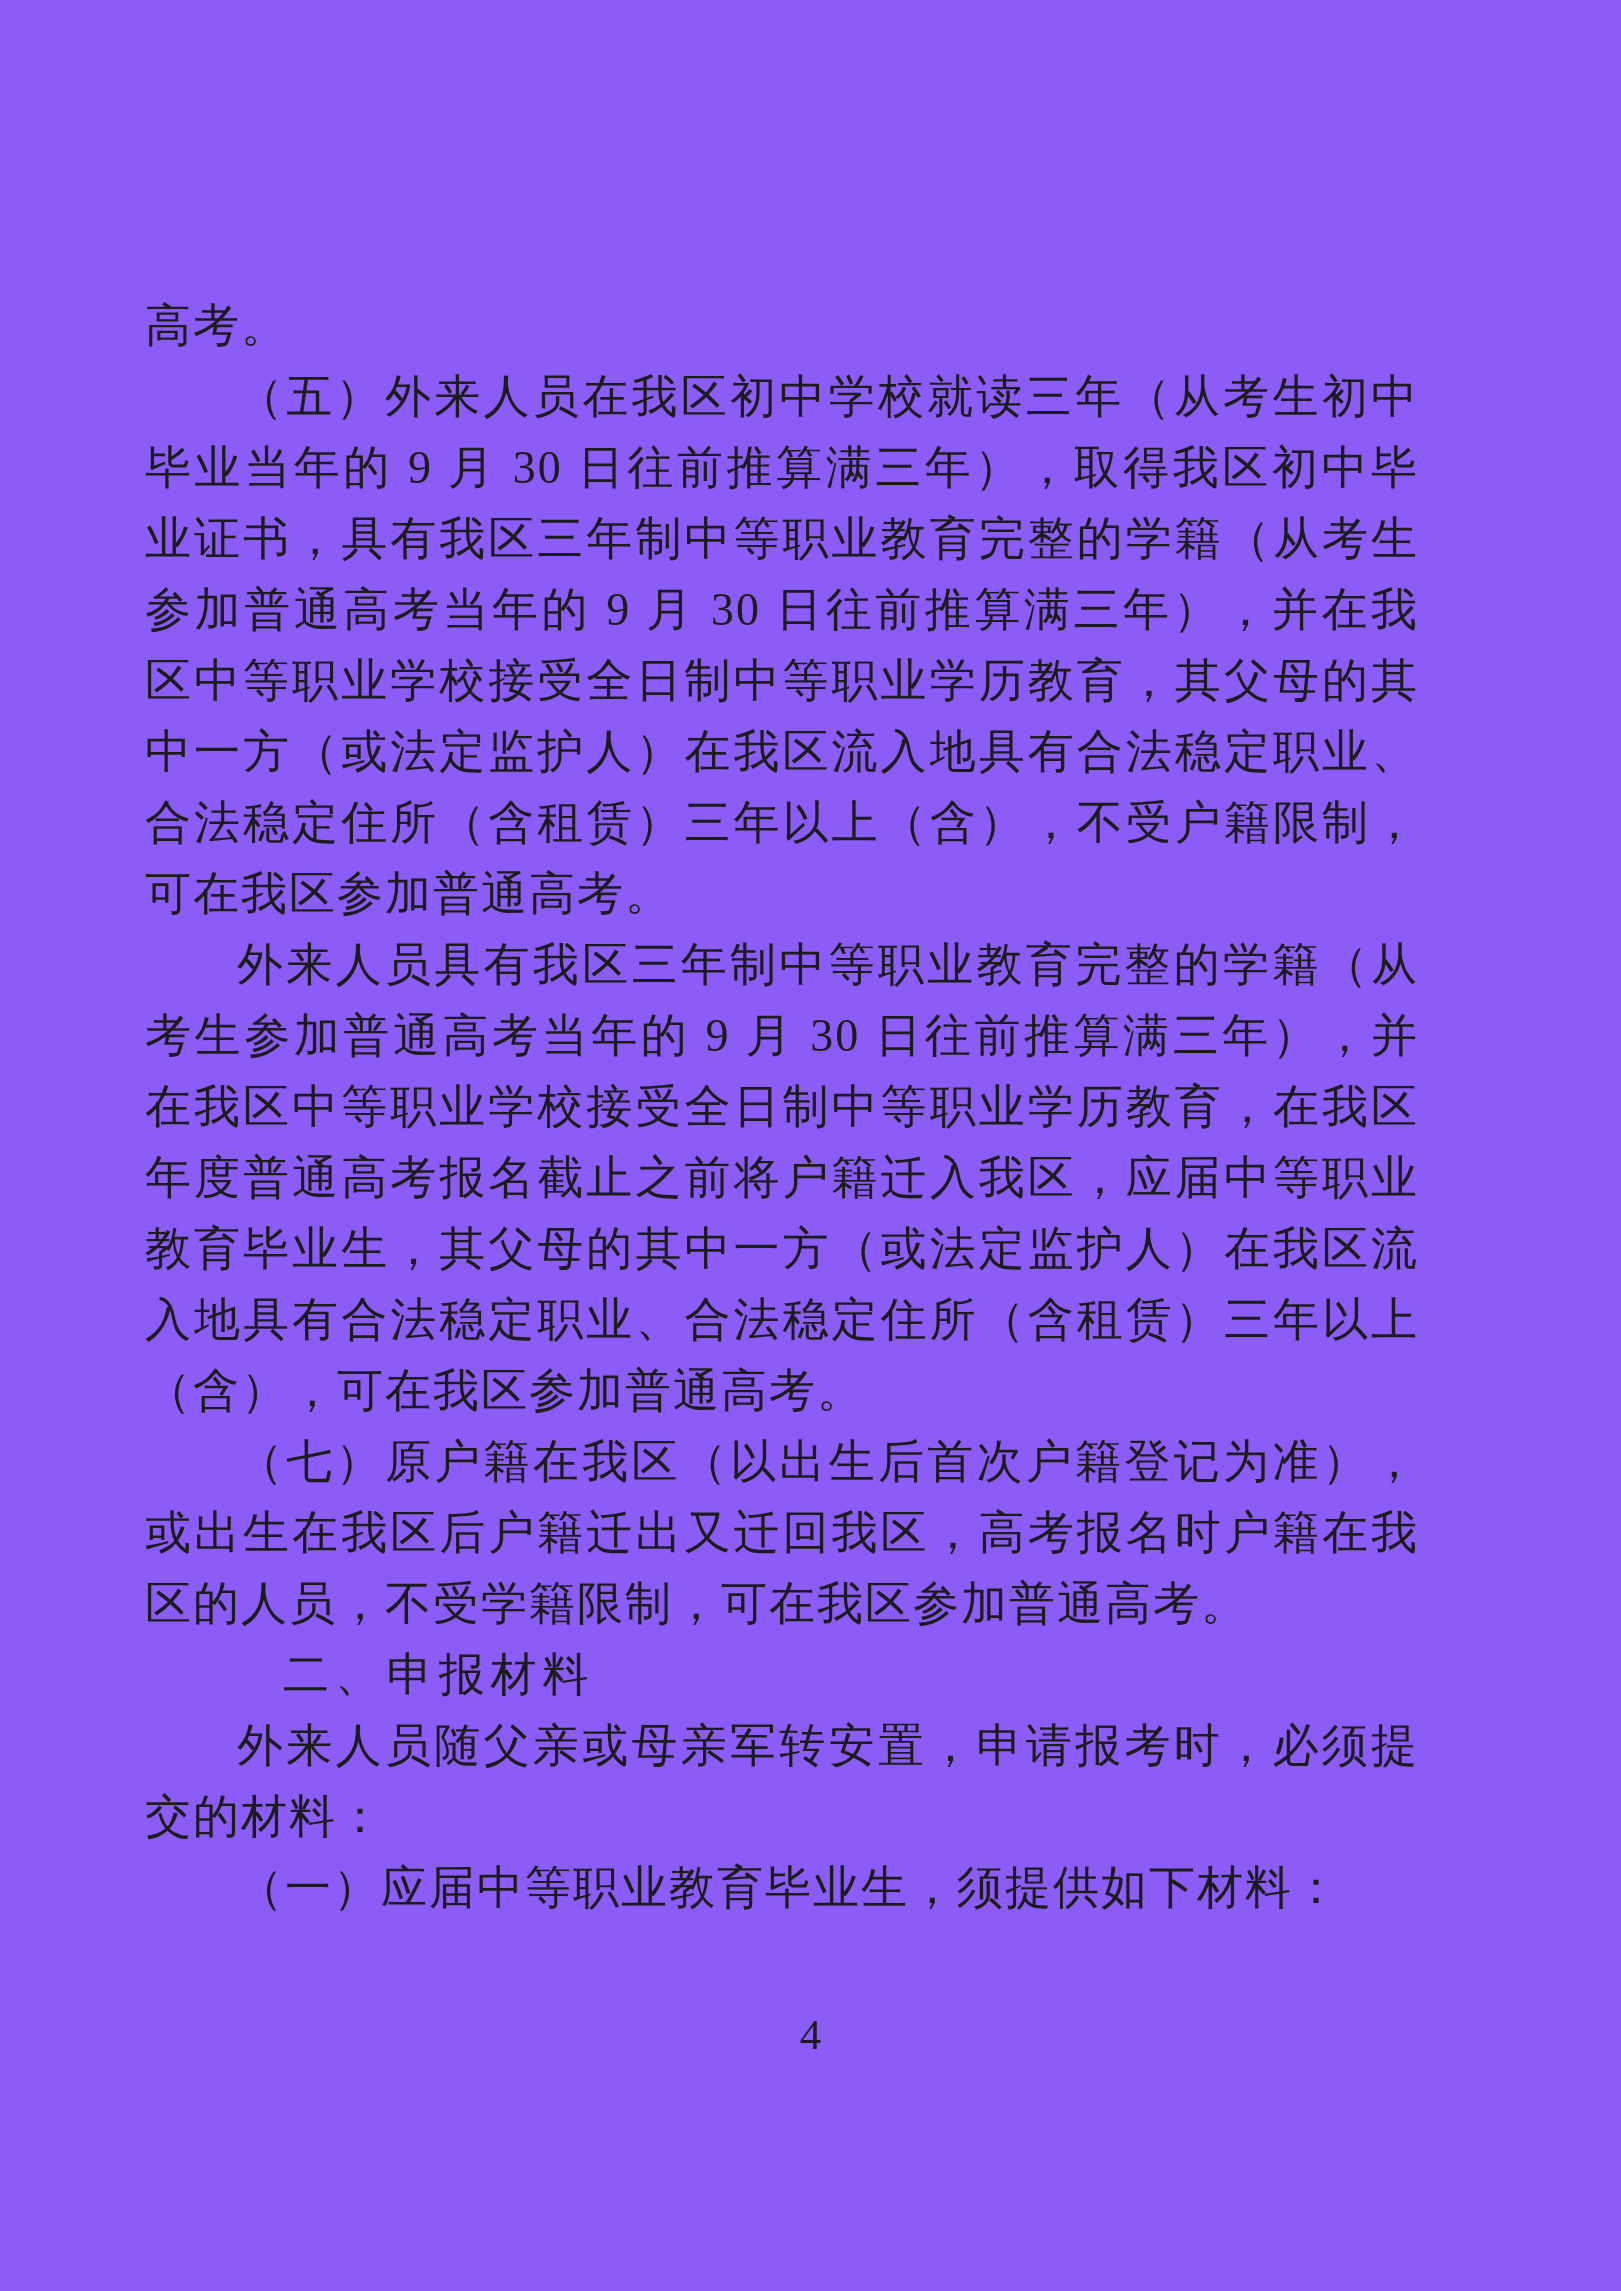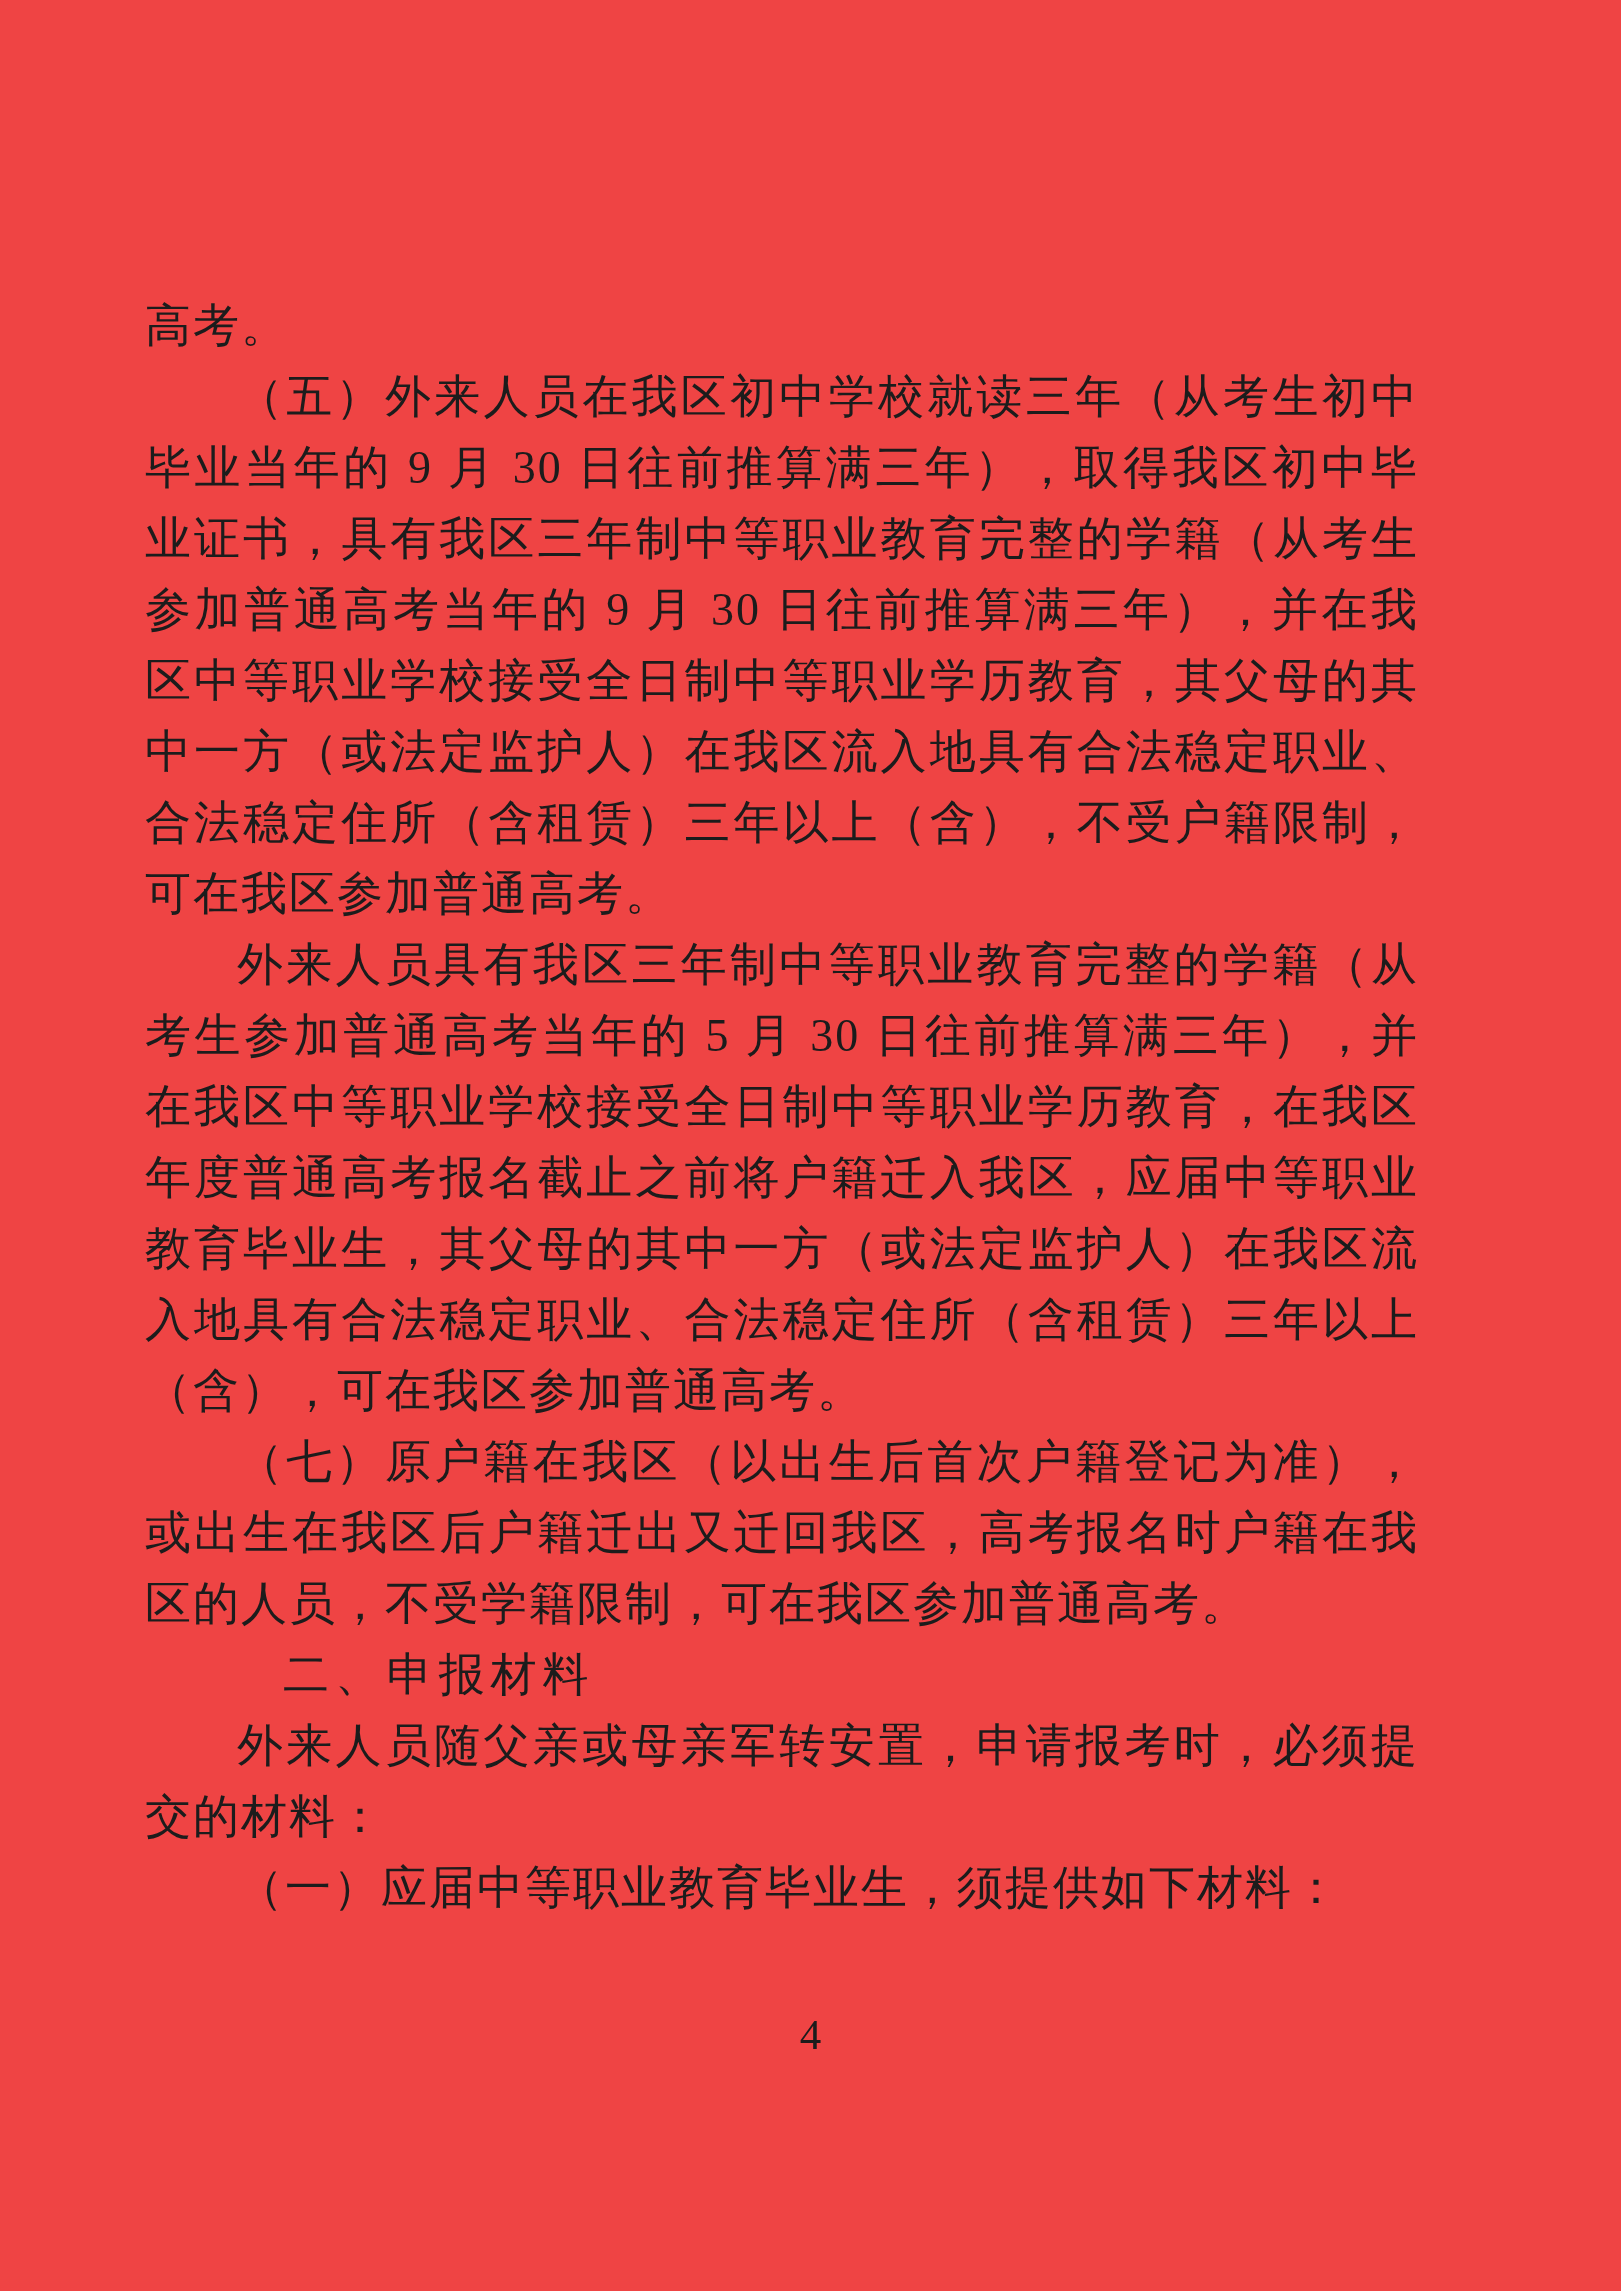--- a/index.html
+++ b/index.html
@@ -4,21 +4,21 @@
 <style>
   html, body {
     margin: 0;
     padding: 0;
     background: #ffffff;
   }
   .page {
     position: relative;
     width: 1621px;
     height: 2292px;
-    background: #ef4444;
+    background: #8b5cf6;
     overflow: hidden;
     font-family: "Liberation Serif", "DejaVu Serif", serif;
     color: #1c1c1c;
   }
   .doc {
     position: absolute;
     left: 145px;
     top: 290px;
     width: 1274px;
     font-size: 46px;
@@ -55,21 +55,21 @@
     color: #1c1c1c;
   }
 </style>
 </head>
 <body>
 
 <div class="page">
   <div class="doc" id="doc">
       <p class="continuation">高考。</p>
       <p class="body">（五）外来人员在我区初中学校就读三年（从考生初中毕业当年的 9 月 30 日往前推算满三年），取得我区初中毕业证书，具有我区三年制中等职业教育完整的学籍（从考生参加普通高考当年的 9 月 30 日往前推算满三年），并在我区中等职业学校接受全日制中等职业学历教育，其父母的其中一方（或法定监护人）在我区流入地具有合法稳定职业、合法稳定住所（含租赁）三年以上（含），不受户籍限制，可在我区参加普通高考。</p>
-      <p class="body">外来人员具有我区三年制中等职业教育完整的学籍（从考生参加普通高考当年的 5 月 30 日往前推算满三年），并在我区中等职业学校接受全日制中等职业学历教育，在我区年度普通高考报名截止之前将户籍迁入我区，应届中等职业教育毕业生，其父母的其中一方（或法定监护人）在我区流入地具有合法稳定职业、合法稳定住所（含租赁）三年以上（含），可在我区参加普通高考。</p>
+      <p class="body">外来人员具有我区三年制中等职业教育完整的学籍（从考生参加普通高考当年的 9 月 30 日往前推算满三年），并在我区中等职业学校接受全日制中等职业学历教育，在我区年度普通高考报名截止之前将户籍迁入我区，应届中等职业教育毕业生，其父母的其中一方（或法定监护人）在我区流入地具有合法稳定职业、合法稳定住所（含租赁）三年以上（含），可在我区参加普通高考。</p>
       <p class="body">（七）原户籍在我区（以出生后首次户籍登记为准），或出生在我区后户籍迁出又迁回我区，高考报名时户籍在我区的人员，不受学籍限制，可在我区参加普通高考。</p>
       <p class="heading">二、申报材料</p>
       <p class="body">外来人员随父亲或母亲军转安置，申请报考时，必须提交的材料：</p>
       <p class="body">（一）应届中等职业教育毕业生，须提供如下材料：</p>
     </div>
   <div class="page-number">4</div>
 </div>
 
 
 </body></html>

